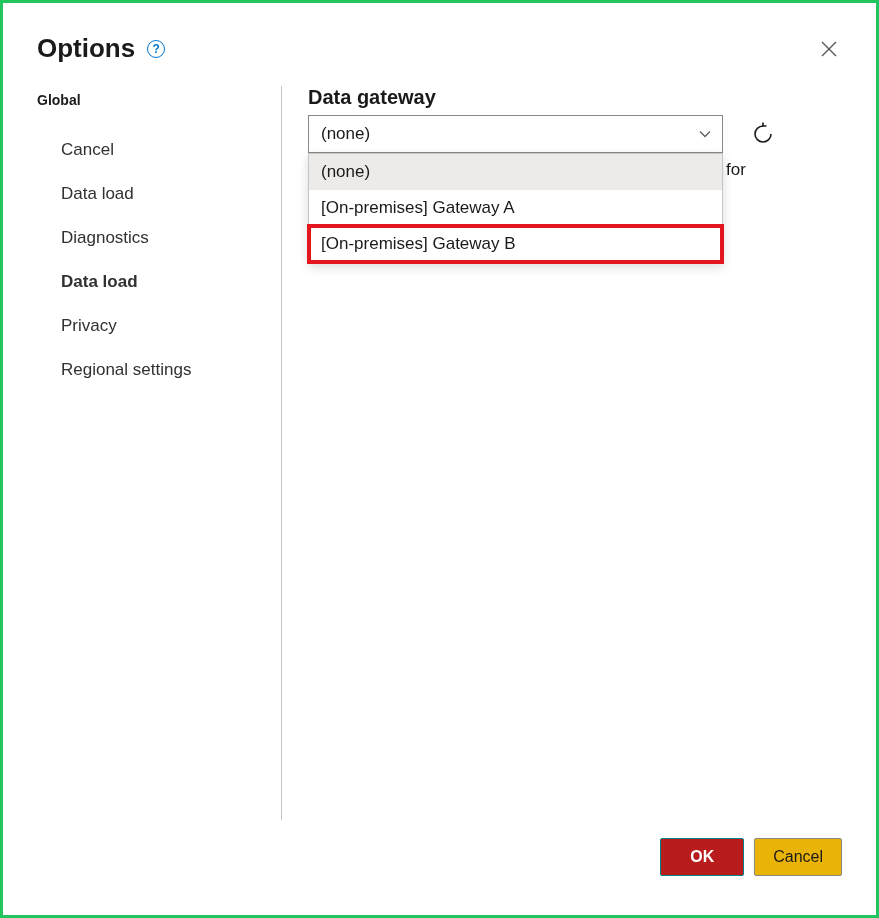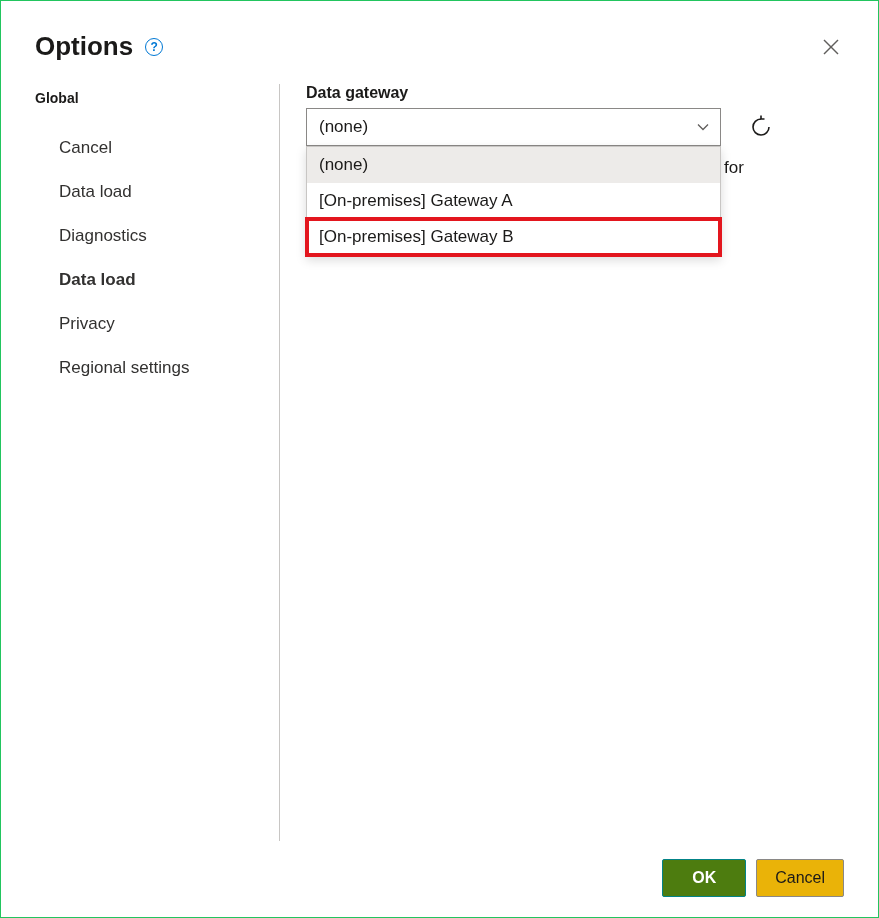--- a/index.html
+++ b/index.html
@@ -6,23 +6,23 @@
   html, body {
     margin: 0;
     padding: 0;
     font-family: "Segoe UI", -apple-system, BlinkMacSystemFont, sans-serif;
     background: #fff;
     color: #1b1a19;
   }
   .dialog {
     width: 879px;
     height: 918px;
-    border: 1px solid #22c55e;
-    position: relative;
-    padding: 30px 34px 20px 34px;
+    border: 3px solid #22c55e;
+    position: relative;
+    padding: 30px 34px 39px 34px;
     display: flex;
     flex-direction: column;
   }
   .dialog-header {
     display: flex;
     align-items: center;
     justify-content: space-between;
     margin-bottom: 22px;
   }
   .title-wrap {
@@ -90,21 +90,21 @@
     font-weight: 700;
     border-left: 3px solid #038387;
   }
 
   .content {
     flex: 1;
     padding-left: 26px;
     position: relative;
   }
   .field-label {
-    font-size: 16px;
+    font-size: 20px;
     font-weight: 600;
     margin-bottom: 6px;
   }
   .field-row {
     display: flex;
     align-items: center;
     gap: 24px;
   }
   .select-wrap {
     position: relative;
@@ -173,21 +173,21 @@
   }
   .btn {
     min-width: 84px;
     height: 38px;
     font-size: 16px;
     border-radius: 2px;
     cursor: pointer;
     padding: 0 18px;
   }
   .btn-primary {
-    background: #4d7c0f;
+    background: #b91c1c;
     color: #fff;
     border: 1px solid #038387;
     font-weight: 600;
   }
   .btn-secondary {
     background: #eab308;
     color: #1b1a19;
     border: 1px solid #8a8886;
   }
 </style>

